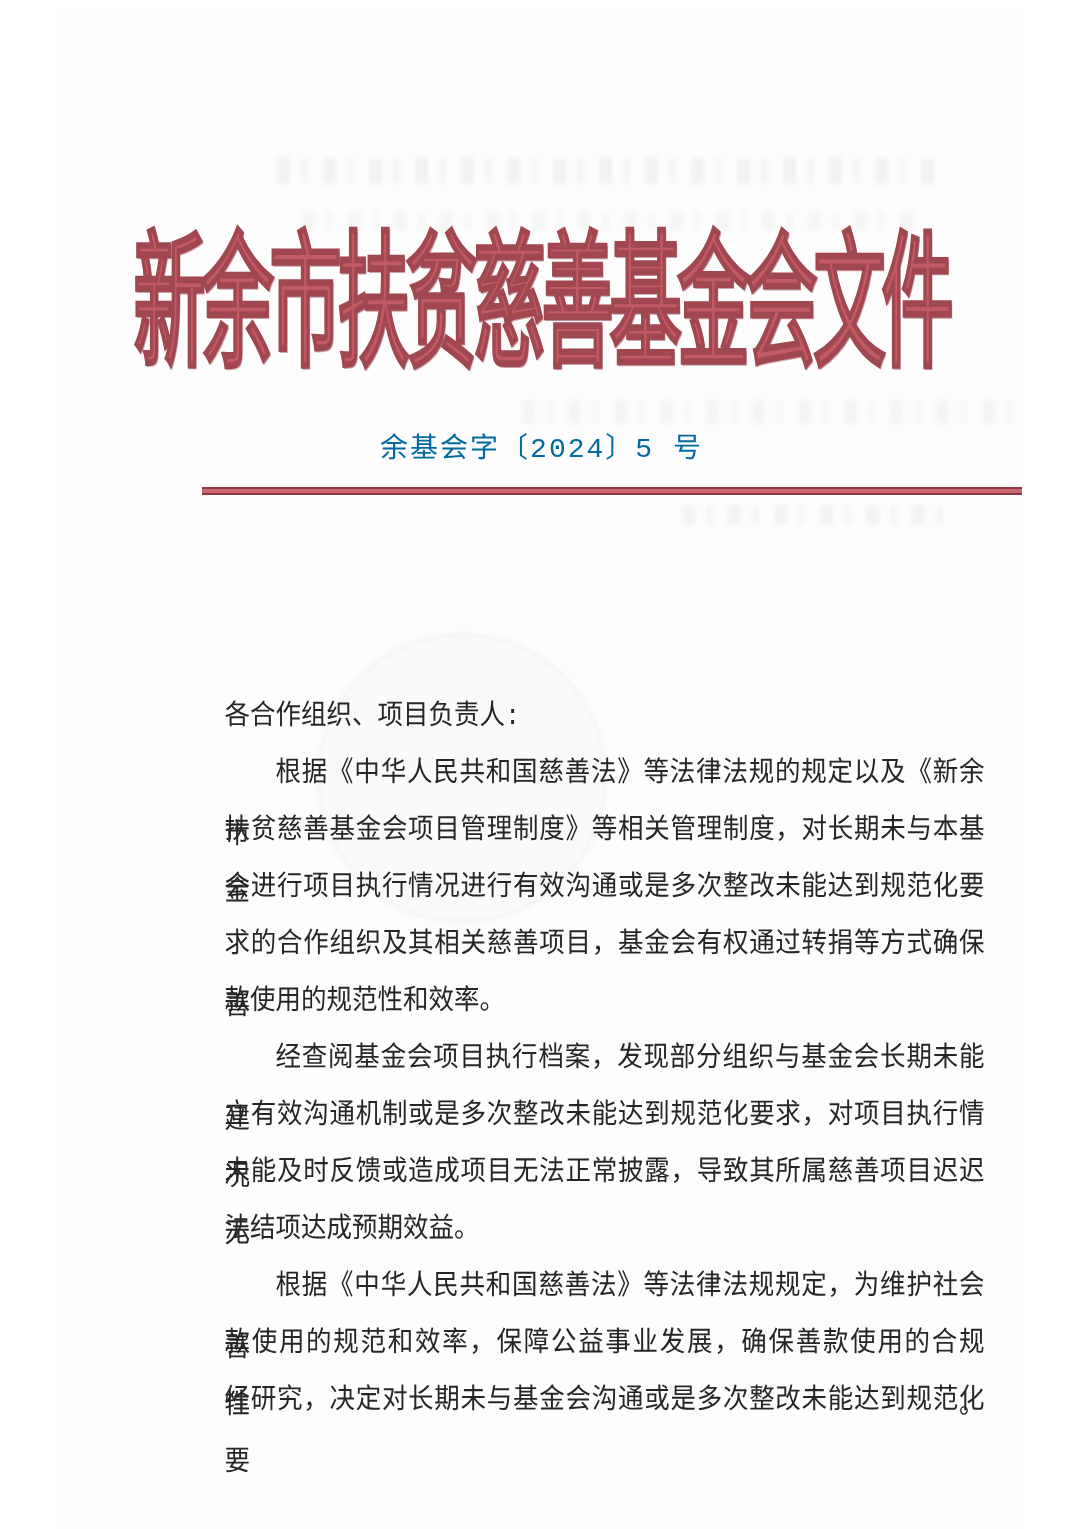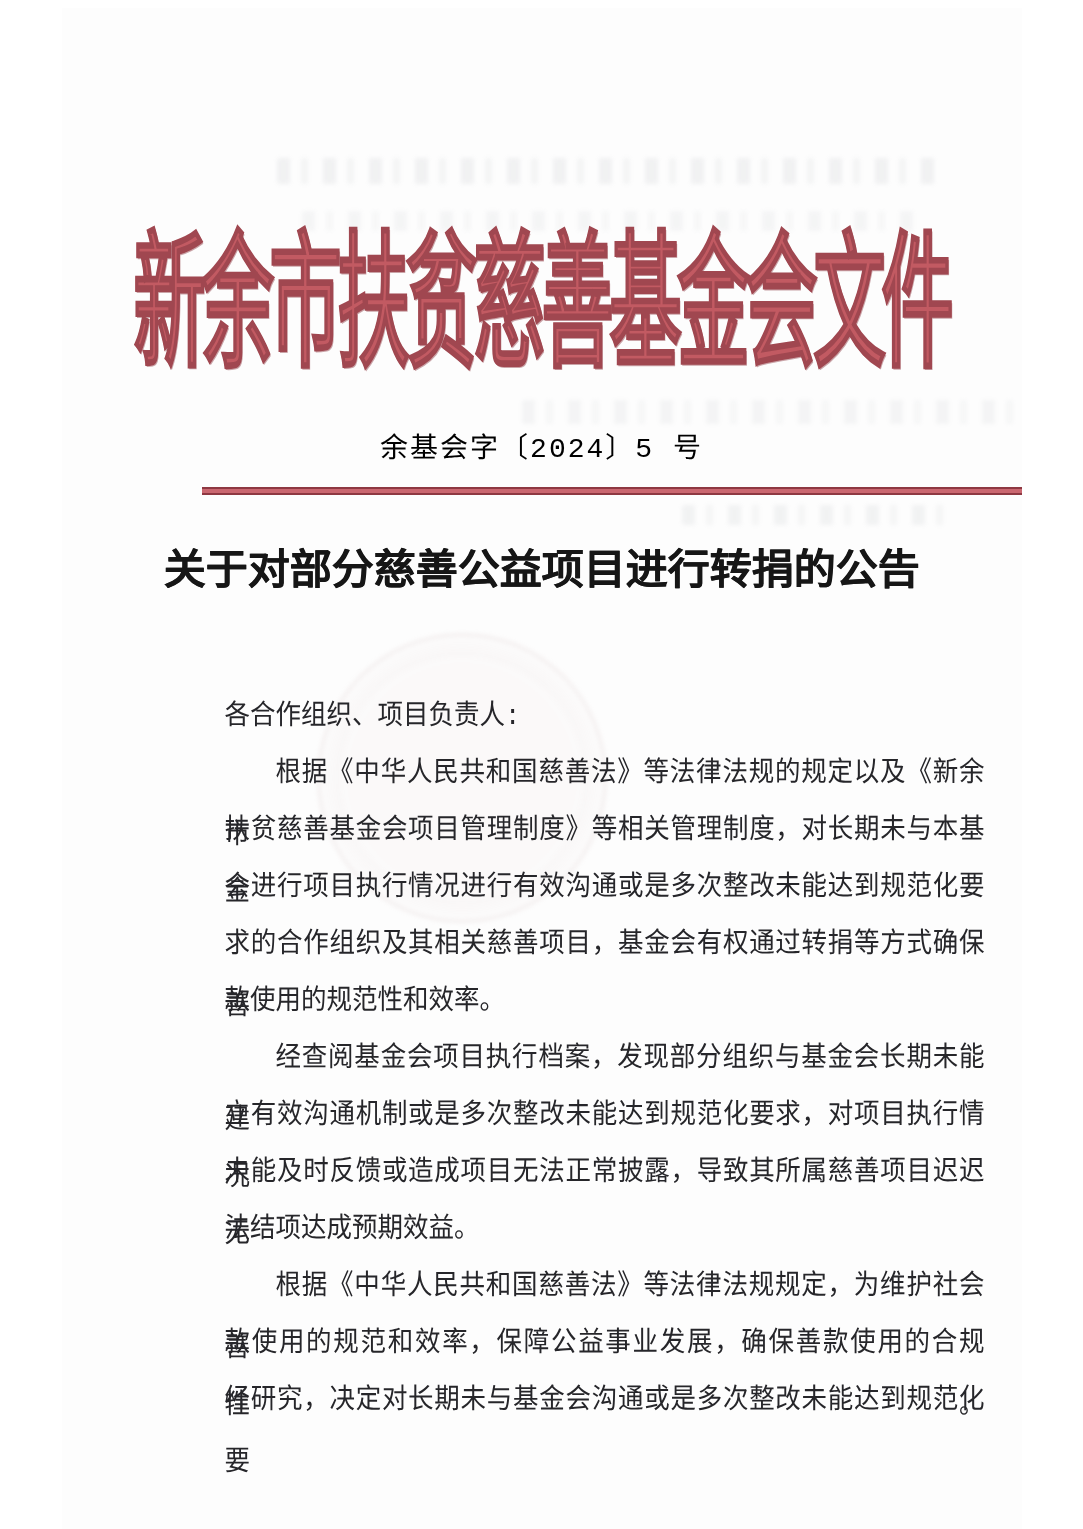--- a/index.html
+++ b/index.html
@@ -62,21 +62,21 @@
     transform-origin: top center;
     white-space: nowrap;
   }
   .doc-number {
     position: absolute;
     top: 424px; left: 0; width: 100%;
     text-align: center;
     font-size: 28px;
     line-height: 36px;
     letter-spacing: 2px;
-    color: #000000;
+    color: #0369a1;
     white-space: nowrap;
   }
   .red-rule {
     position: absolute;
     top: 479px; left: 140px;
     width: 850px; height: 8px;
     background: linear-gradient(to bottom,
       var(--rule_red_dark) 0 2px,
       var(--rule_red_light) 2px 6px,
       var(--rule_red_dark) 6px 8px);
@@ -125,21 +125,20 @@
   <div class="ghost ghost-r3"></div>
   <div class="ghost ghost-r4"></div>
   <div class="ghost-seal"></div>
 
   <div class="org-title">新余市扶贫慈善基金会文件</div>
 
   <div class="doc-number">余基会字〔2024〕5 号</div>
 
   <div class="red-rule"></div>
 
-  <div class="notice-title">关于对部分慈善公益项目进行转捐的公告</div>
 
   <div class="body-text">
     <div class="bline end">各合作组织、项目负责人:</div>
     <div class="bline indent">根据《中华人民共和国慈善法》等法律法规的规定以及《新余市</div>
     <div class="bline">扶贫慈善基金会项目管理制度》等相关管理制度，对长期未与本基金</div>
     <div class="bline">会进行项目执行情况进行有效沟通或是多次整改未能达到规范化要</div>
     <div class="bline">求的合作组织及其相关慈善项目，基金会有权通过转捐等方式确保善</div>
     <div class="bline end">款使用的规范性和效率。</div>
     <div class="bline indent">经查阅基金会项目执行档案，发现部分组织与基金会长期未能建</div>
     <div class="bline">立有效沟通机制或是多次整改未能达到规范化要求，对项目执行情况</div>

